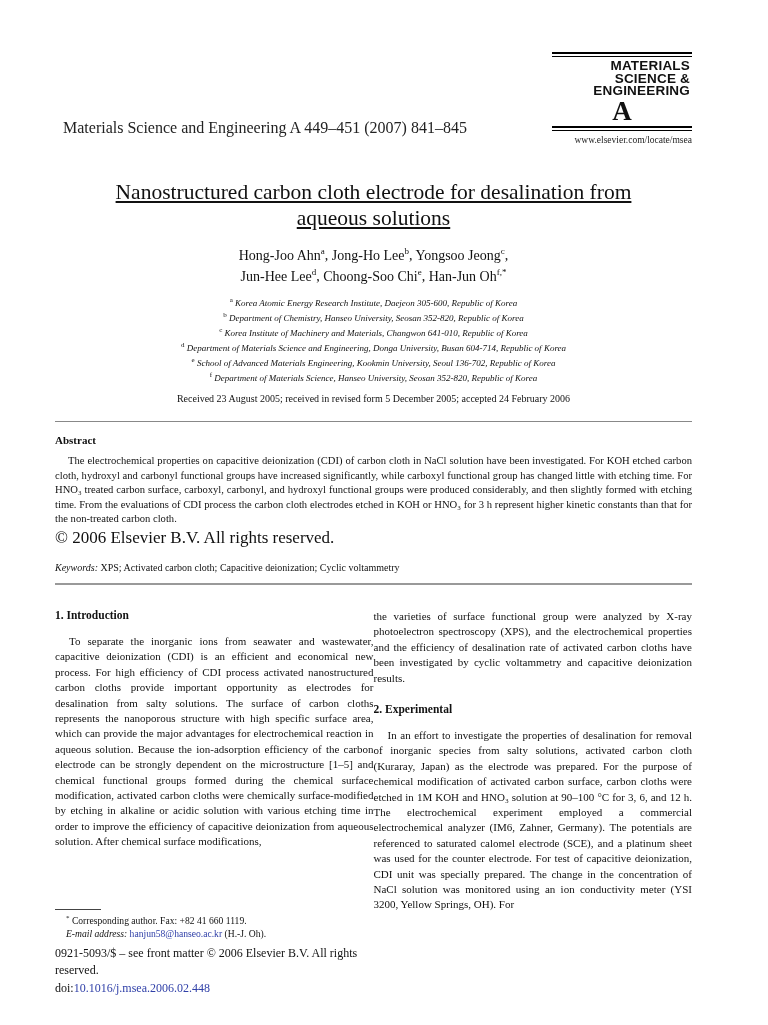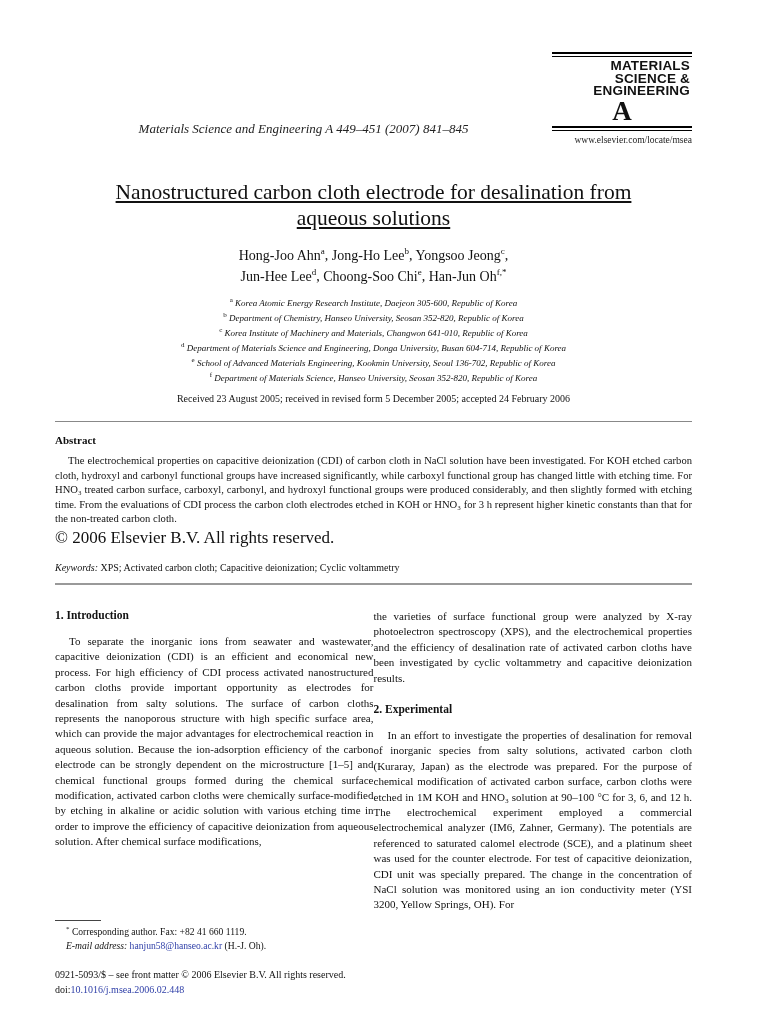--- a/index.html
+++ b/index.html
@@ -14,21 +14,21 @@
     color: #111;
     overflow: hidden;
   }
   .content { padding: 52px 38px 0 55px; width: 730px; }
 
   
   .header { display: flex; align-items: flex-end; }
   .pub-block { width: 95px; text-align: center; }
   .tree-svg { display: block; margin: 0 auto; }
   .pub-name { font-size: 13.5px; letter-spacing: 1px; margin-top: 2px; color: #111; }
-  .journal-line { flex: 1; text-align: center; font-size: 13px; padding: 0 8px 8px 8px; color: #222; font-style: italic; }
+  .journal-line { flex: 1; text-align: left; font-size: 16px; padding: 0 8px 8px 8px; color: #222; }
   .jlogo-block { width: 140px; }
   .dbl-rule { border-top: 2.5px solid #000; border-bottom: 1.2px solid #000; height: 5px; }
   .jlogo-text {
     font-family: "Liberation Sans", sans-serif;
     font-weight: bold; font-size: 13.5px; line-height: 12.5px;
     text-align: right; padding: 3px 2px 0 0; letter-spacing: 0.2px;
   }
   .jlogo-letter { text-align: center; font-size: 27px; font-weight: bold; line-height: 26px; padding-bottom: 2px; }
   .jlogo-site { text-align: right; font-size: 9.5px; margin-top: 4px; color: #222; }
 
@@ -65,21 +65,21 @@
   .sec-head + .body-p, .body-p + .sec-head { margin-top: 13px; }
   .col-right .sec-head { margin-top: 17px; }
 
   
   .footnote-block { position: absolute; left: 0; bottom: 0; width: 100%; }
   .fn-rule { width: 46px; border: none; border-top: 1px solid #444; margin-bottom: 4px; }
   .fn-text { font-size: 9.6px; line-height: 1.4; }
   .fn-text .fn-star { font-size: 7px; vertical-align: super; }
   .fn-email-label { font-style: italic; }
   .fn-indent { padding-left: 11px; }
-  .front-matter { font-size: 10px; line-height: 1.45; margin-top: 16px; }
+  .front-matter { font-size: 12px; line-height: 1.45; margin-top: 4px; }
   a.link { color: #3040a8; text-decoration: none; cursor: pointer; }
 </style>
 </head>
 <body>
 
 <div class="page">
   <div class="content">
 
     <div class="header">
       <div class="journal-line">Materials Science and Engineering A 449–451 (2007) 841–845</div>

